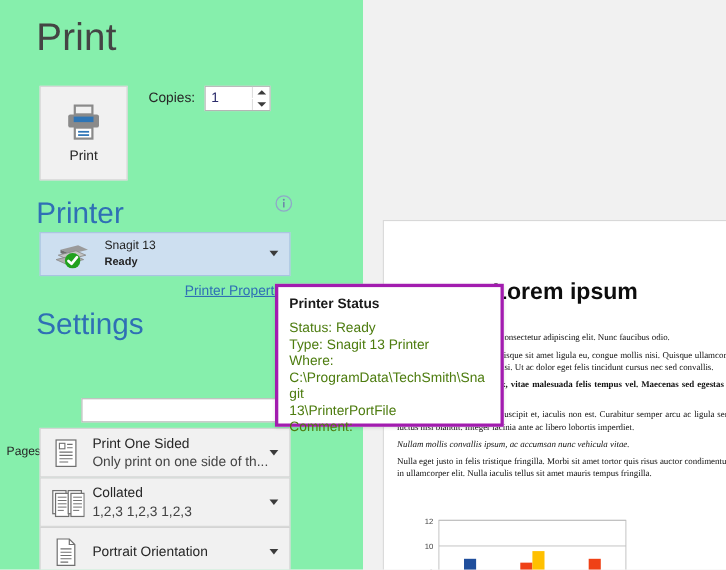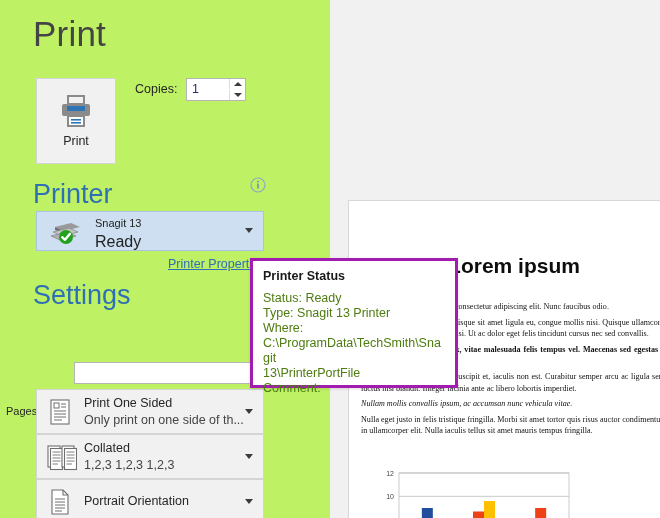--- a/index.html
+++ b/index.html
@@ -21,21 +21,21 @@
   #circuit {
     position: absolute; left: 270px; top: -8px;
     width: 400px; height: 86px;
     pointer-events: none;
   }
 
   
   #left-pane {
     position: absolute; left: 0; top: 0;
     width: 330px; height: 518px;
-    background: #bef264;
+    background: #86efac;
   }
   #page-title {
     position: absolute; left: 33px; top: 14px;
     font-size: 35px; font-weight: 300; color: #444;
     letter-spacing: .2px;
   }
 
   
   #print-button {
     position: absolute; left: 36px; top: 78px;
@@ -112,21 +112,21 @@
     border: 1px solid #a8c4e0;
     box-sizing: border-box;
     cursor: pointer;
   }
   #printer-combo .pc-name {
     position: absolute; left: 58px; top: 5px;
     font-size: 11px; color: #222;
   }
   #printer-combo .pc-status {
     position: absolute; left: 58px; top: 21px;
-    font-size: 16px; color: #222;
+    font-size: 10px; color: #222; font-weight: bold;
   }
   #printer-combo .caret {
     position: absolute; right: 10px; top: 16px;
     width: 0; height: 0;
     border-left: 4.5px solid transparent;
     border-right: 4.5px solid transparent;
     border-top: 5px solid #3b3b3b;
   }
   #printer-icon { position: absolute; left: 12px; top: 8px; }
 

